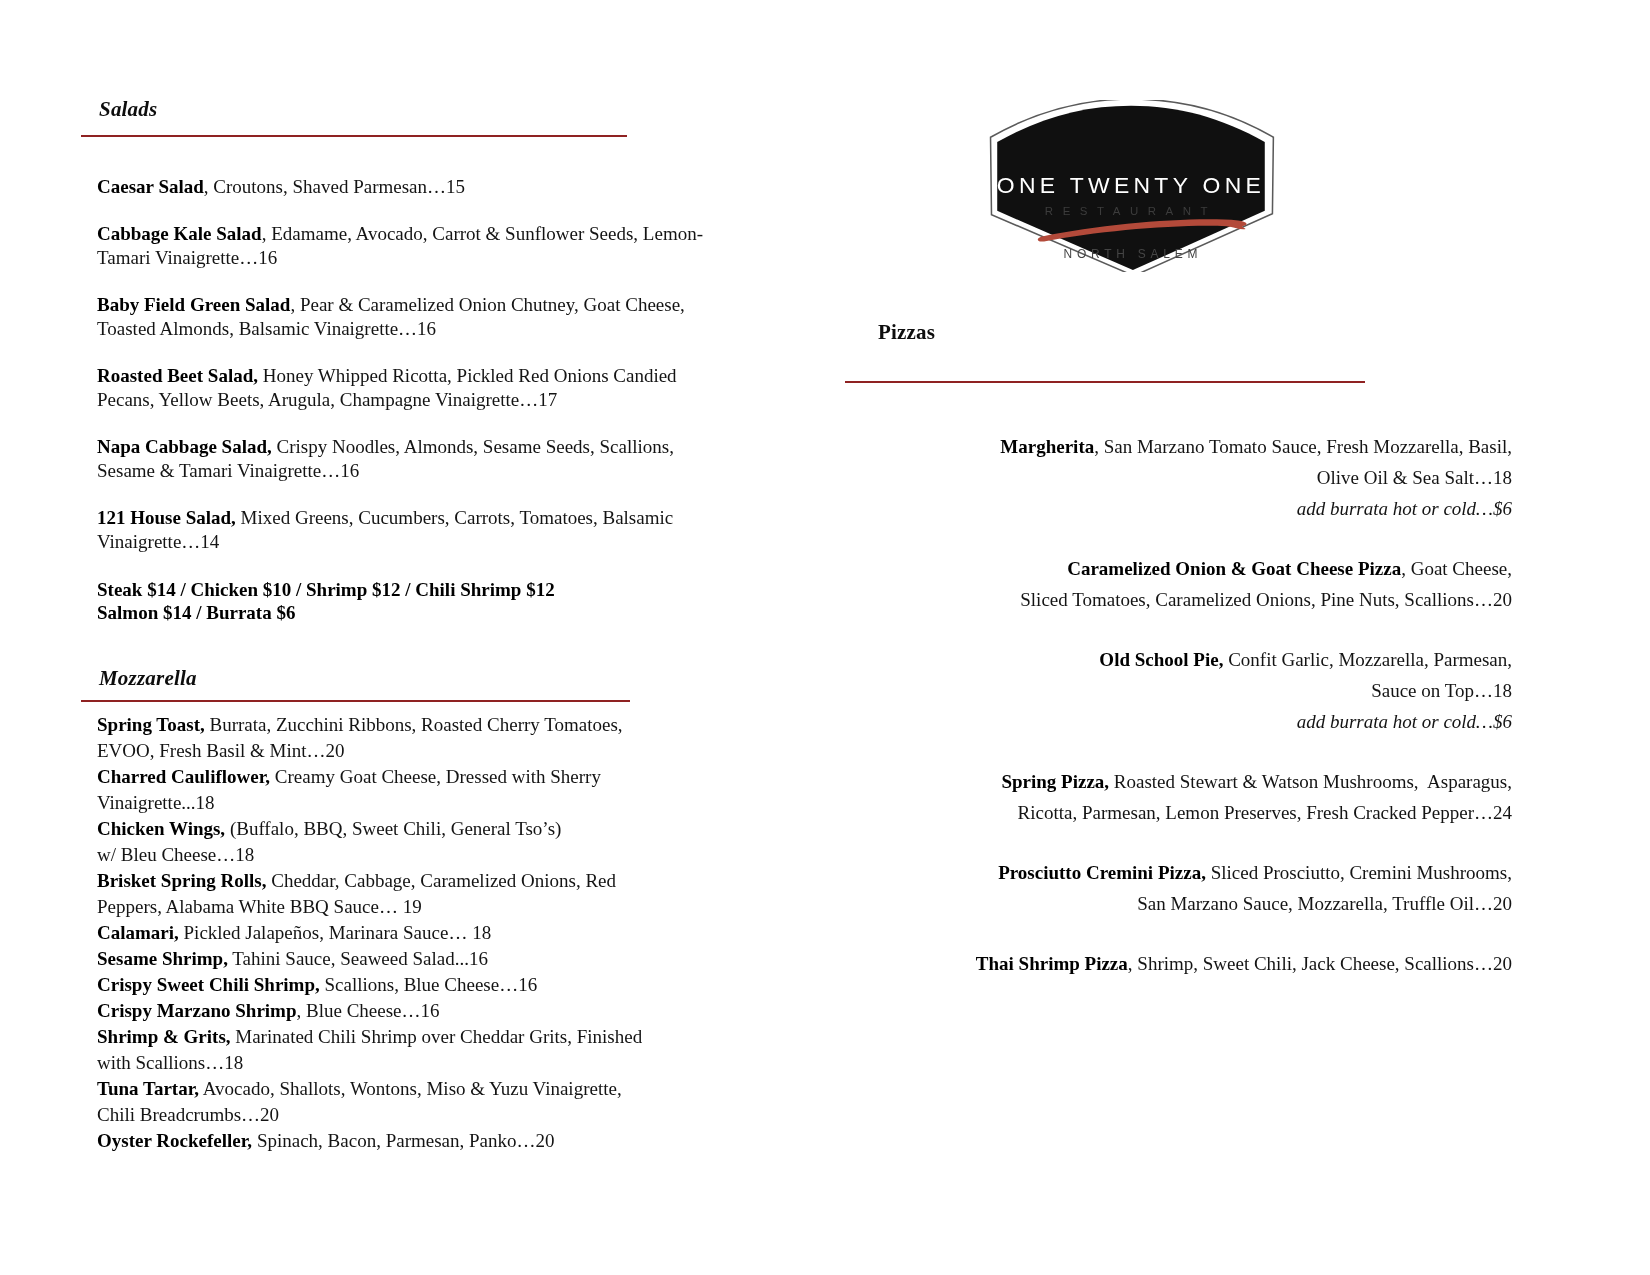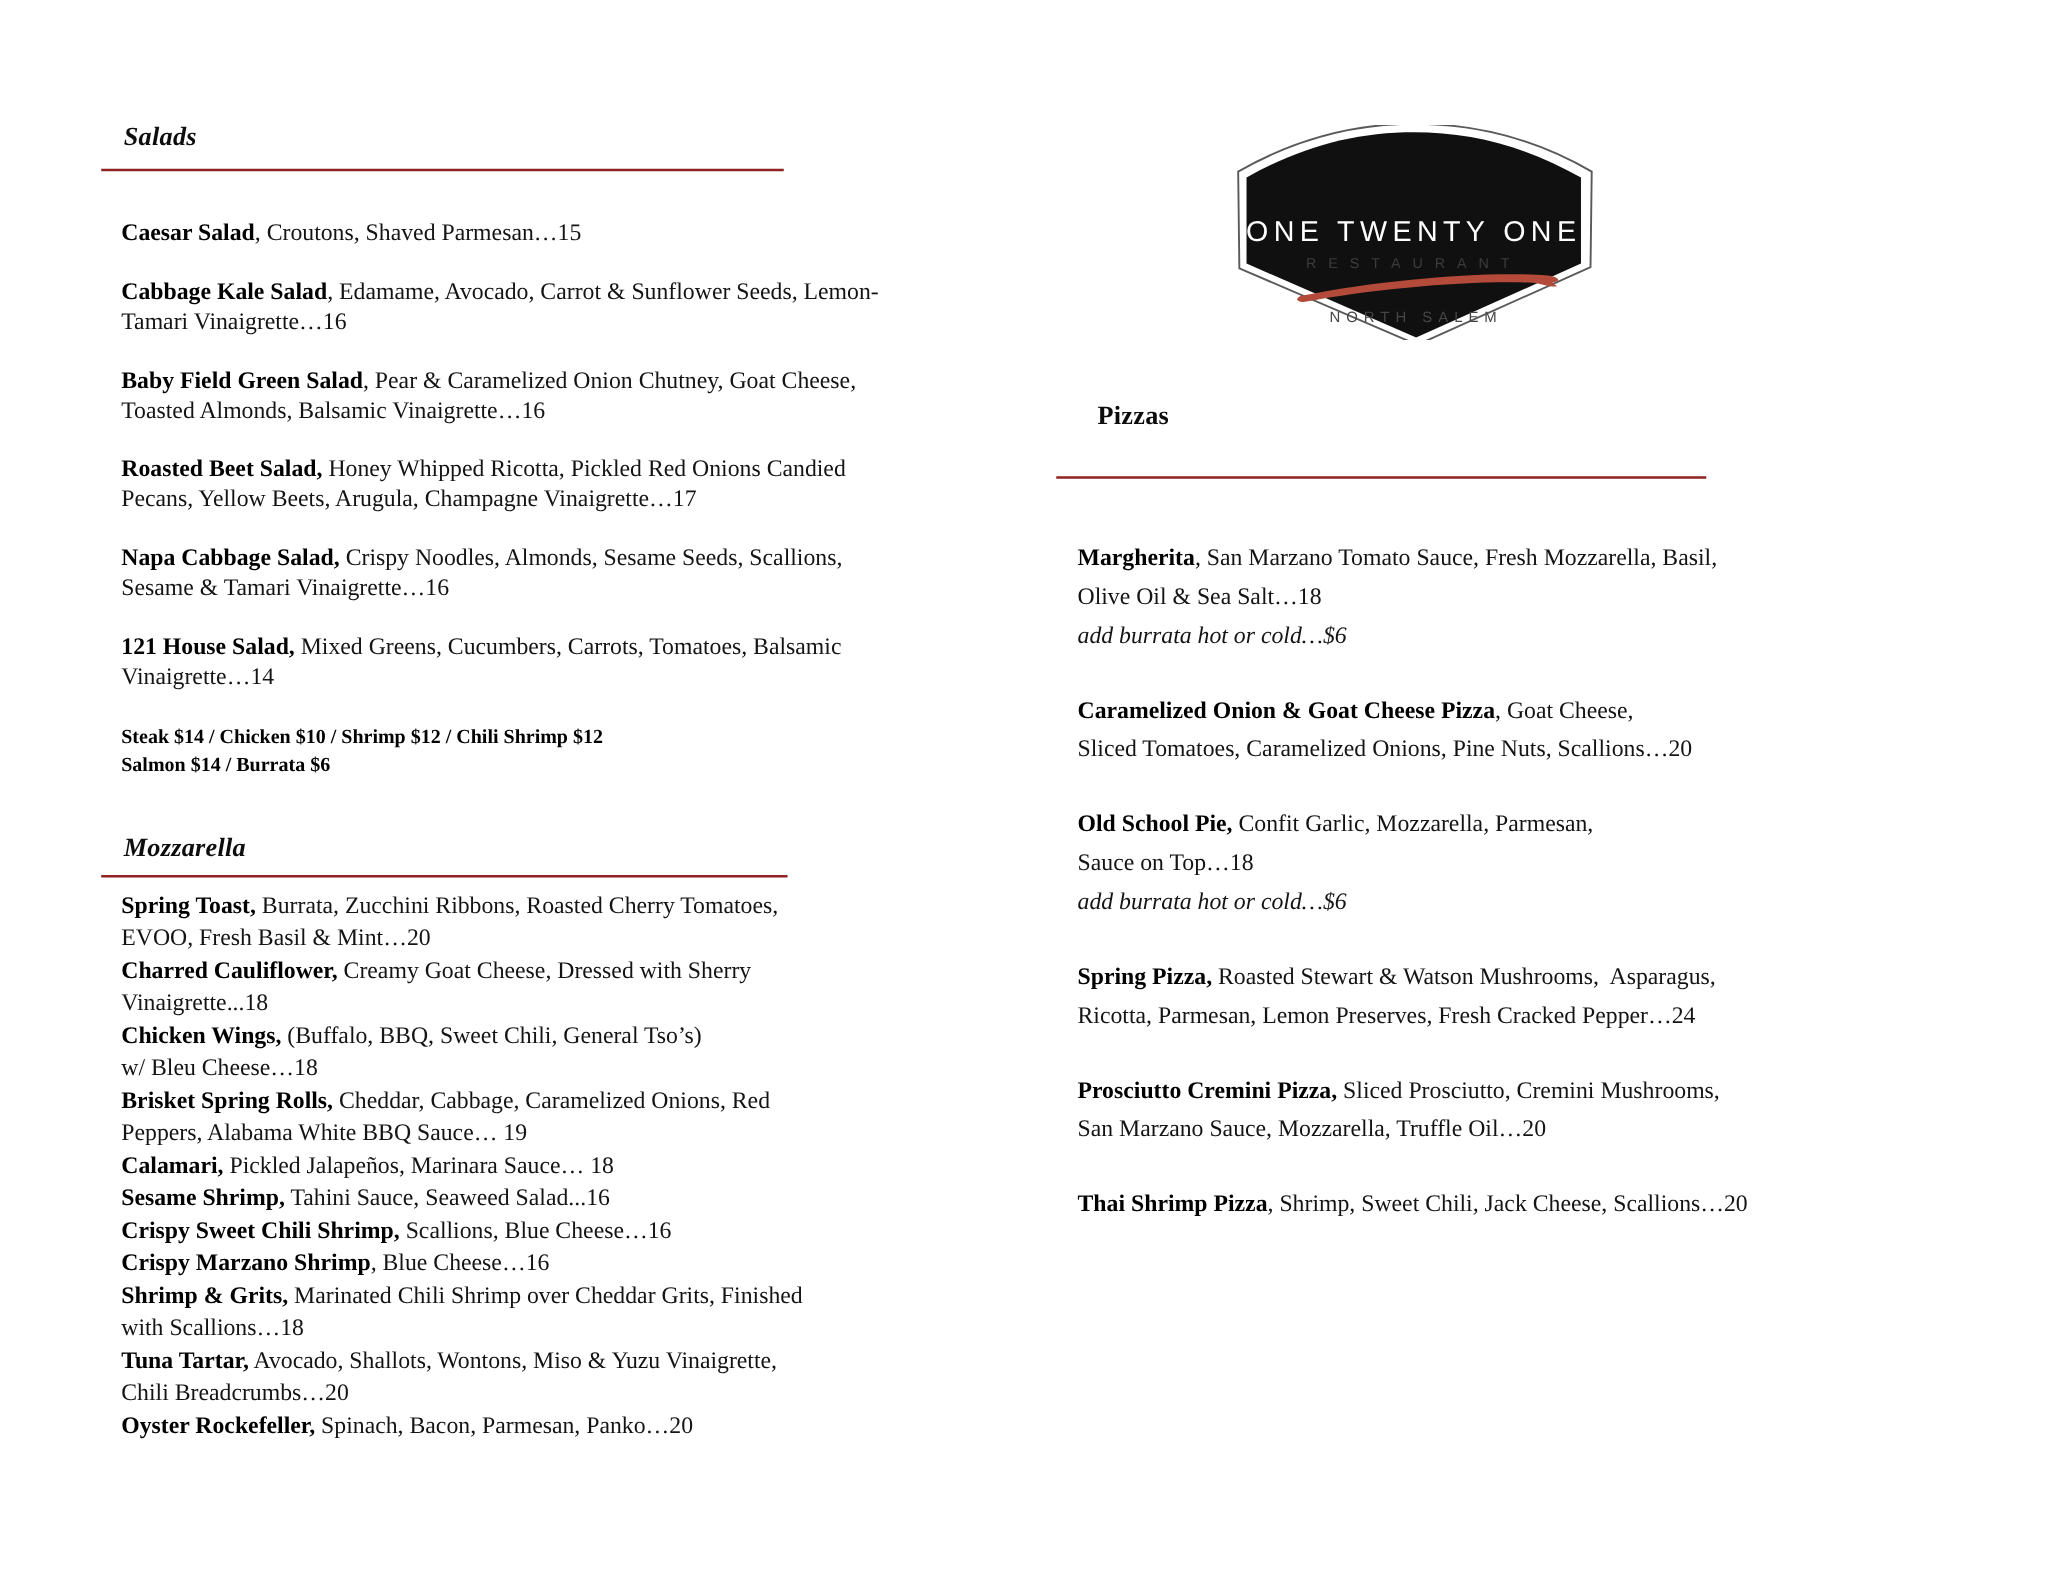--- a/index.html
+++ b/index.html
@@ -23,41 +23,41 @@
   .col-right h2.section-title { margin-left:16px; }
 
   .rule { height:2px; background:#8f2222; border:0; }
   .rule-salads      { width:546px; margin:14px 0 0 -16px; }
   .rule-appetizers  { width:549px; margin:10px 0 0 -16px; }
   .rule-pizzas      { width:520px; margin:37px 0 0 -17px; }
 
   .items { margin:0; }
   .items-salads  { margin-top:38px; }
   .items-apps    { margin-top:10px; }
-  .items-pizzas  { margin-top:48px; }
+  .items-pizzas  { margin-top:48px;text-align:right; }
 
   .item, .note { margin:0; white-space:pre-wrap; font-size:19px; }
   .item strong { color:#000; }
 
   .items-salads .item-block { margin-bottom:23px; }
   .items-salads .item       { line-height:24px; }
   .items-salads .item-block:last-child { margin-bottom:0; }
 
   .items-apps .item-block { margin-bottom:0; }
   .items-apps .item       { line-height:26px; }
 
   .items-pizzas .item-block { margin-bottom:29px; }
   .items-pizzas .item, .items-pizzas .note { line-height:31px; }
 
   .note { font-style:italic; }
 
   .addons {
     margin-top:24px;
     font-weight:bold; color:#000;
-    font-size:16px; line-height:23px;
+    font-size:19px; line-height:23px;
   }
 
   .section-appetizers { margin-top:42px; }
 
   .logo-wrap { margin:3px 0 0 123px; width:292px; height:172px; }
   .section-pizzas-head { margin-top:48px; }
 </style>
 </head>
 <body>
 

